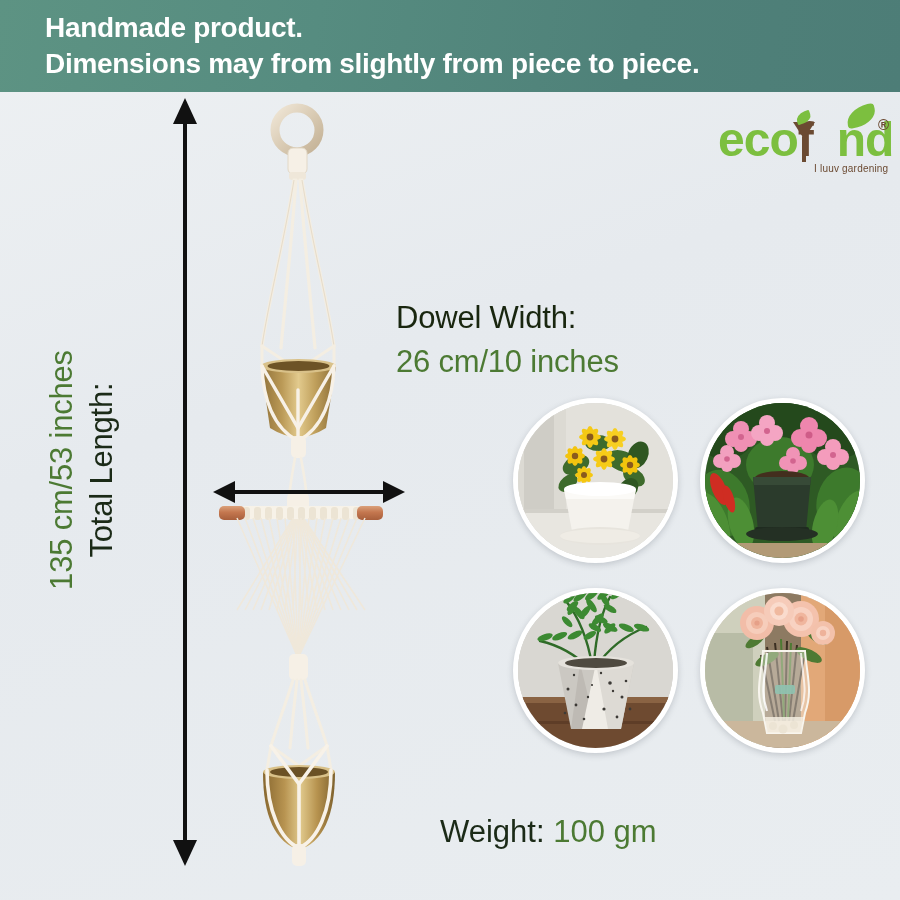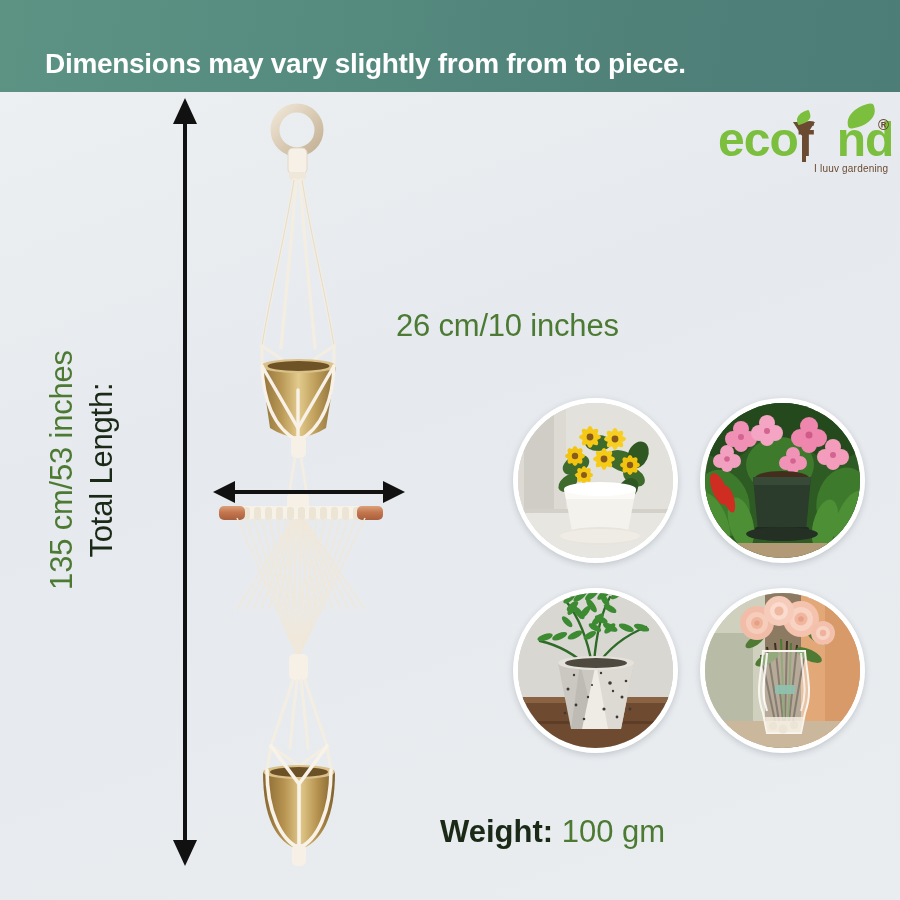--- a/index.html
+++ b/index.html
@@ -211,30 +211,31 @@
     color: #1d1d1b;
     white-space: nowrap;
   }
   #weight-line {
     position: absolute;
     left: 440px;
     top: 814px;
     font-size: 31px;
     white-space: nowrap;
   }
-  #weight-label { color: #1b2a17; font-weight: bold; }
+  #weight-label { color: #1b2a17; }
   #weight-value { color: #4c7a33; }
 </style>
 </head>
 <body>
 
 <div id="page">
 
   <div id="header-banner">
-    <div class="hdr-line" id="hdr-line-2">Dimensions may vary slightly from from to piece.</div>
+    <div class="hdr-line" id="hdr-line-1">Handmade product.</div>
+    <div class="hdr-line" id="hdr-line-2">Dimensions may from slightly from piece to piece.</div>
   </div>
 
   <div id="logo">
     <div id="logo-wordmark"><span class="logo-eco">eco</span><span class="logo-f">f</span><span style="display:inline-block;width:24px"></span><span class="logo-nd">nd</span></div>
     <div id="logo-y-funnel">
       <div class="cup"></div>
       <div class="stem"></div>
     </div>
     <div id="logo-leaf-small"></div>
     <div id="logo-leaf-big"></div>
@@ -425,20 +426,21 @@
     <rect x="87" y="746" width="14" height="22" rx="5" fill="#f6f0e6"></rect>
   </svg>
 
   <svg id="dowel-arrow" viewBox="0 0 192 28">
     <line x1="16" y1="14" x2="176" y2="14" stroke="#111111" stroke-width="4"></line>
     <polygon points="0,14 22,3 22,25" fill="#111111"></polygon>
     <polygon points="192,14 170,3 170,25" fill="#111111"></polygon>
   </svg>
 
   <div id="dowel-width-block">
+    <div id="dowel-width-label">Dowel Width:</div>
     <div id="dowel-width-value">26 cm/10 inches</div>
   </div>
 
   <div class="photo-circle" id="photo-1">
     <svg class="photo-inner" viewBox="0 0 155 155" preserveAspectRatio="xMidYMid slice">
       <rect width="155" height="155" fill="#e3e1db"></rect>
       <rect x="0" y="0" width="48" height="112" fill="#dcdad3"></rect>
       <rect x="6" y="8" width="30" height="98" fill="#cfcdc6"></rect>
       <rect x="0" y="108" width="155" height="47" fill="#e8e6e0"></rect>
       <rect x="0" y="106" width="155" height="4" fill="#d2d0c9"></rect>

